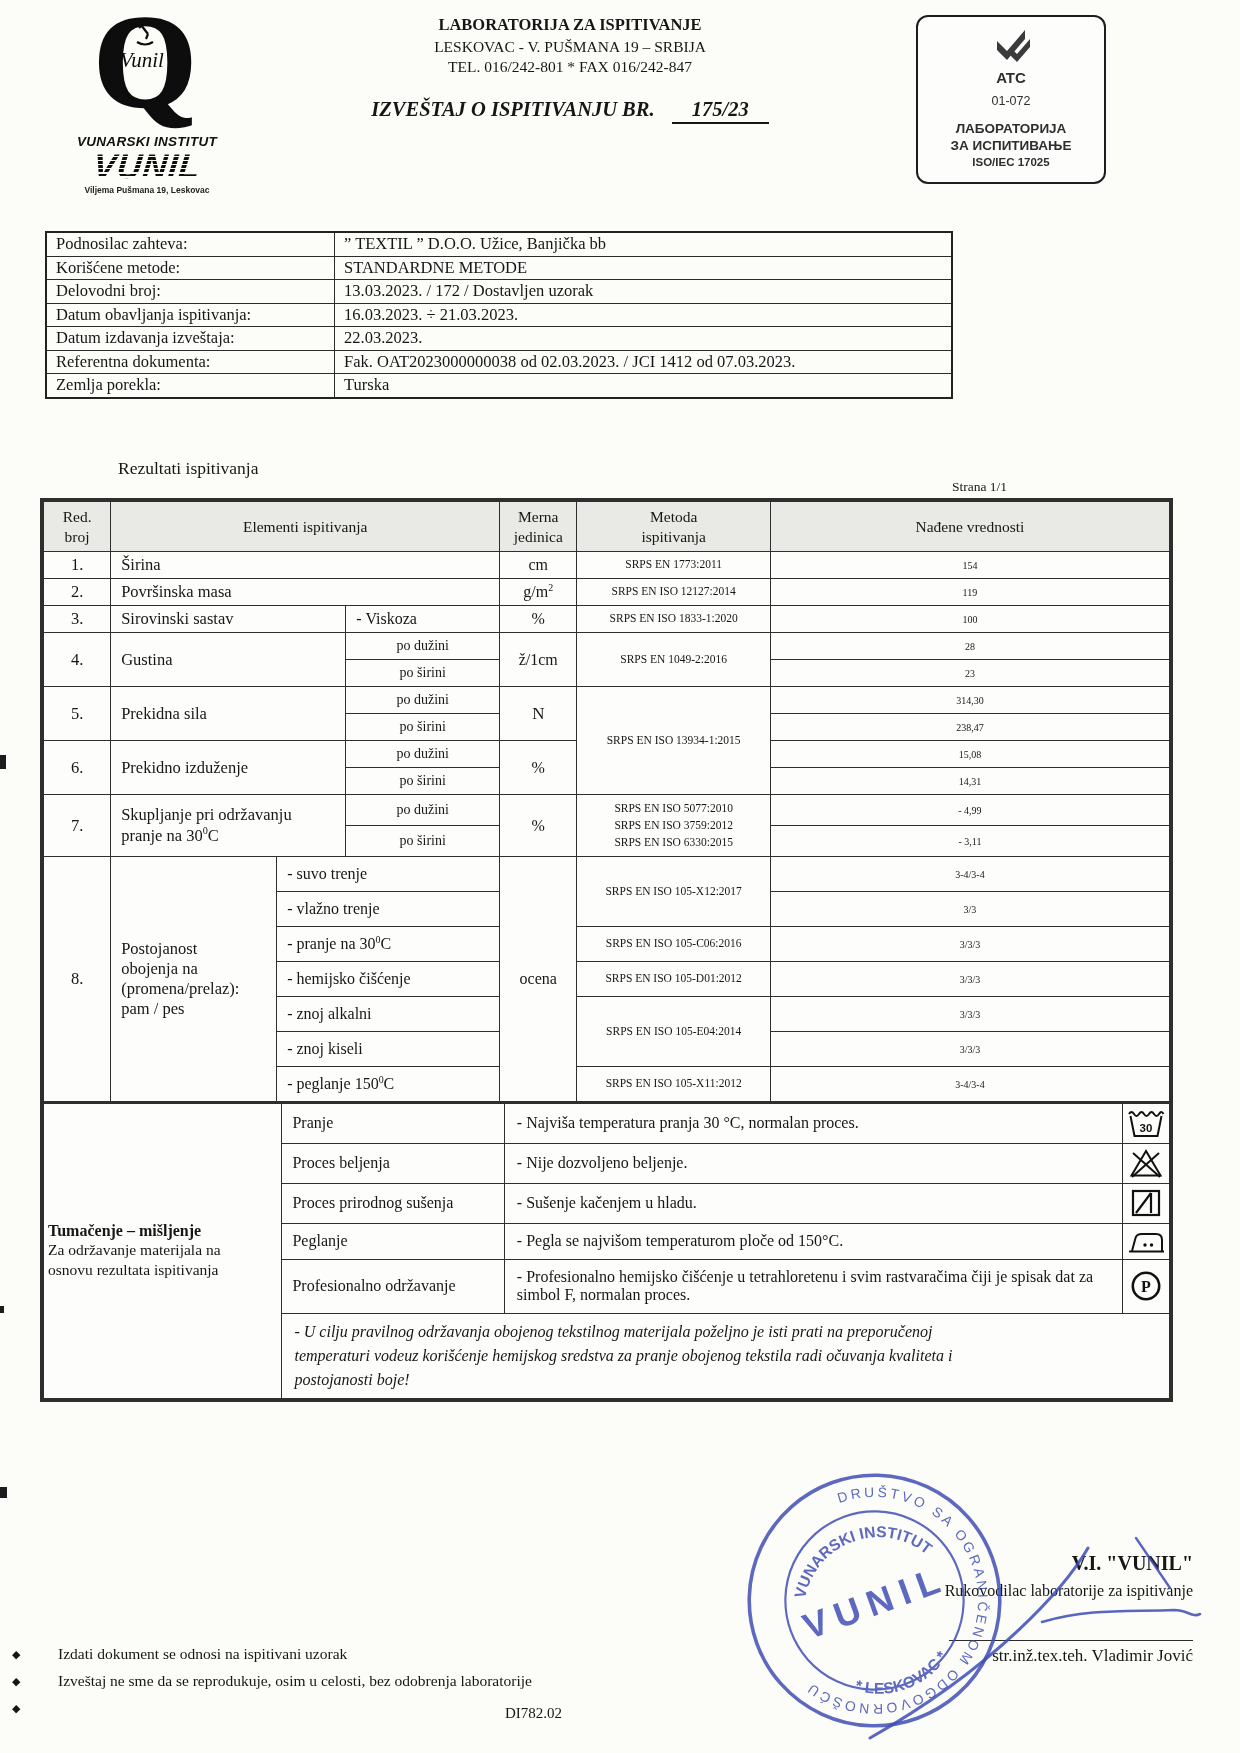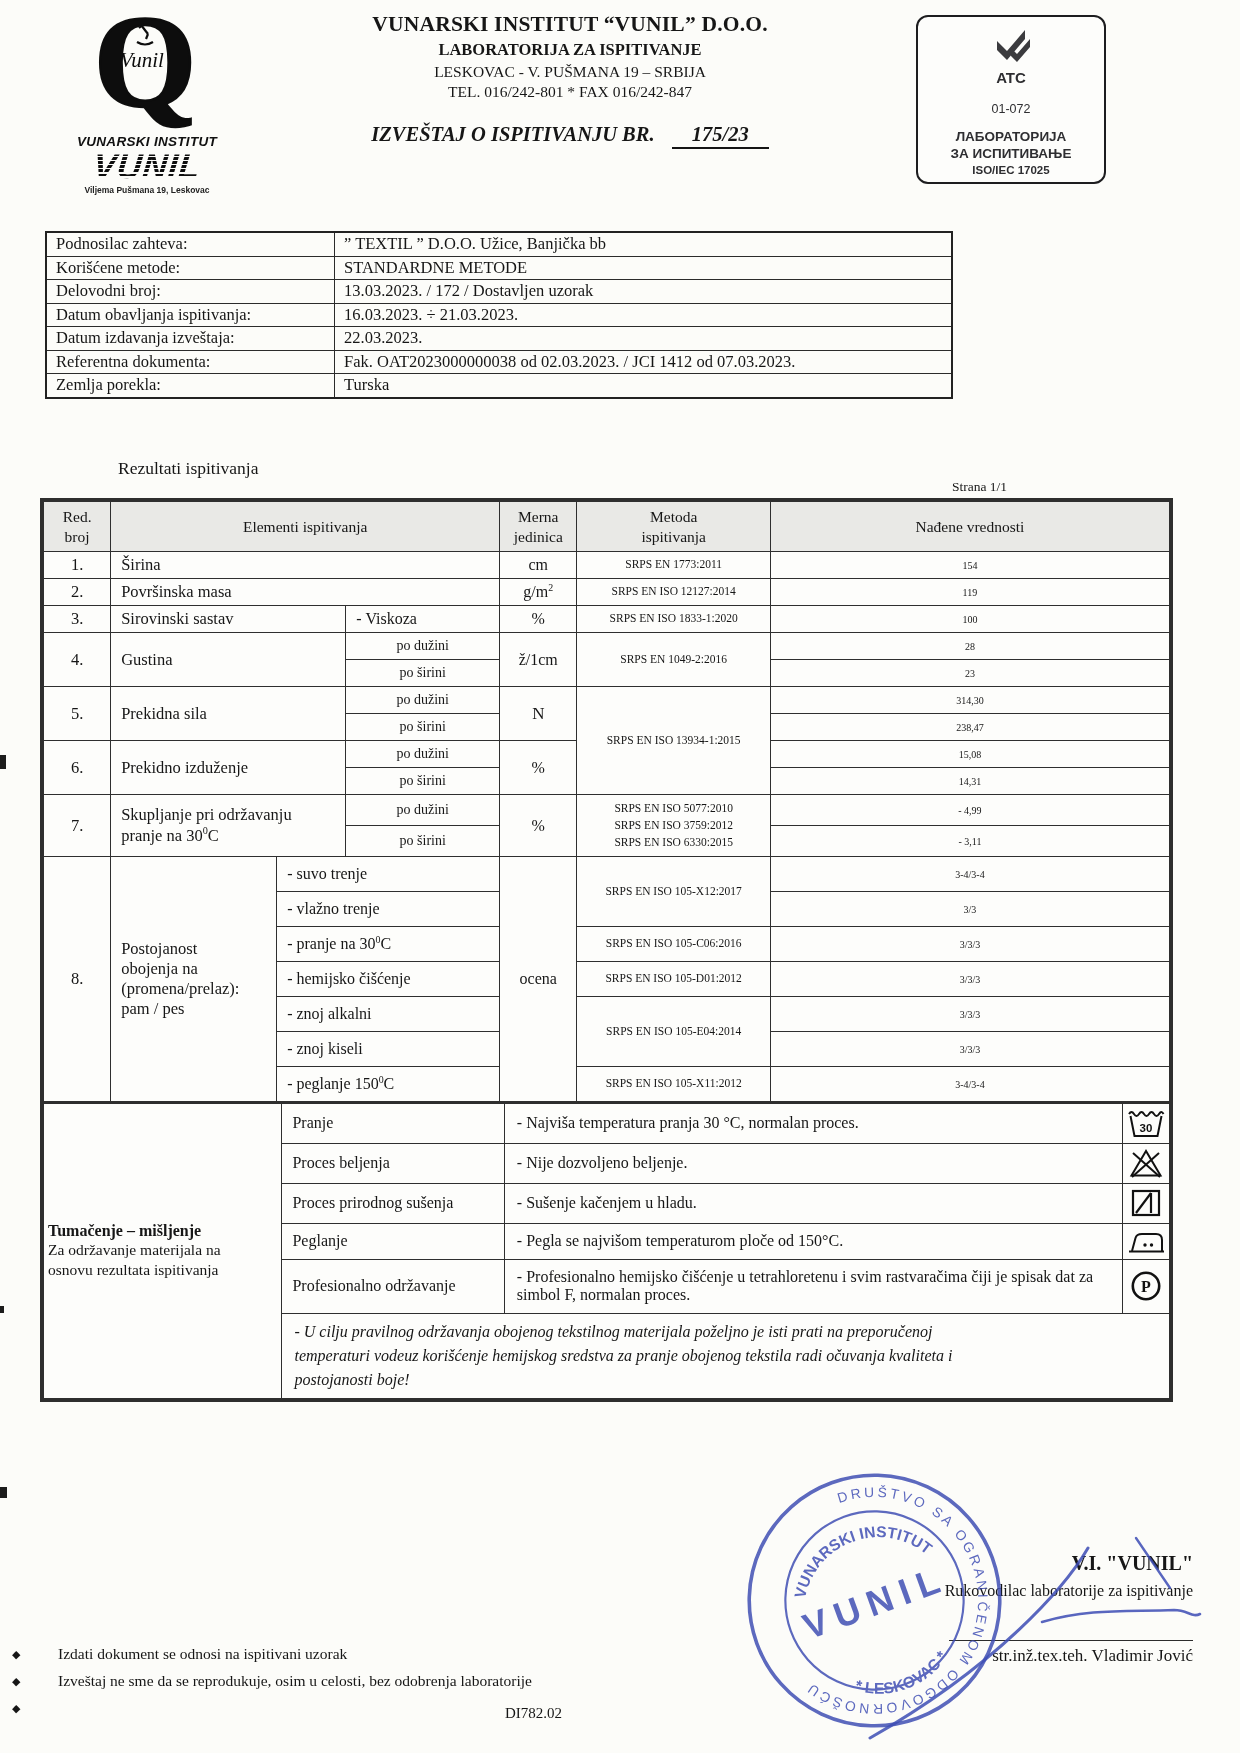--- a/index.html
+++ b/index.html
@@ -28,21 +28,21 @@
   .hc-company{font-size:21.5px;font-weight:bold;letter-spacing:.2px;}
   .hc-lab{font-size:16.5px;font-weight:bold;margin-top:3px;}
   .hc-addr{font-size:15.5px;margin-top:3px;}
   .hc-tel{font-size:15.5px;margin-top:2px;}
   .report-line{margin-top:22px;font-size:20.5px;font-weight:bold;font-style:italic;}
   .report-blank{display:inline-block;border-bottom:2px solid #151515;padding:0 20px 1px;margin-left:12px;}
   .atc-box{position:absolute;left:916px;top:15px;width:186px;height:165px;border:2px solid #1d1d1f;
            border-radius:12px;text-align:center;font-family:"Liberation Sans",sans-serif;color:#2e2e31;
            background:#fdfdfb;}
   .atc-name{font-size:15px;font-weight:bold;margin-top:1px;}
-  .atc-no{font-size:12.5px;margin-top:16px;}
+  .atc-no{font-size:12.5px;margin-top:8px;}
   .atc-lab{font-size:13.5px;font-weight:bold;line-height:1.25;margin-top:13px;}
   .atc-iso{font-size:11.5px;font-weight:bold;margin-top:1px;}
   
   .info-table{position:absolute;left:45px;top:231px;width:908px;border-collapse:collapse;}
   .info-table td{border:1px solid #2b2b2b;font-size:16.5px;height:22.5px;padding:0 0 0 9px;}
   .info-table td.lbl{width:278px;}
   .info-table{border:2px solid #222;}
   
   .res-heading{position:absolute;left:118px;top:458px;font-size:17.5px;}
   .strana{position:absolute;left:952px;top:479px;font-size:13.5px;}
@@ -104,21 +104,20 @@
         </g>
       </svg>
       <span class="q-inner">Vunil</span>
     </div>
     <div class="logo-inst">VUNARSKI INSTITUT</div>
     <div class="logo-brand">VUNIL</div>
     <div class="logo-addr">Viljema Pušmana 19, Leskovac</div>
   </div>
 
   <div class="head-center">
-    <div class="hc-company">VUNARSKI INSTITUT “VUNIL” D.O.O.</div>
     <div class="hc-lab">LABORATORIJA ZA ISPITIVANJE</div>
     <div class="hc-addr">LESKOVAC - V. PUŠMANA 19 – SRBIJA</div>
     <div class="hc-tel">TEL. 016/242-801 * FAX  016/242-847</div>
     <div class="report-line">
       <span>IZVEŠTAJ O ISPITIVANJU BR.</span>
       <span class="report-blank">175/23</span>
     </div>
   </div>
 
   <div class="atc-box">

